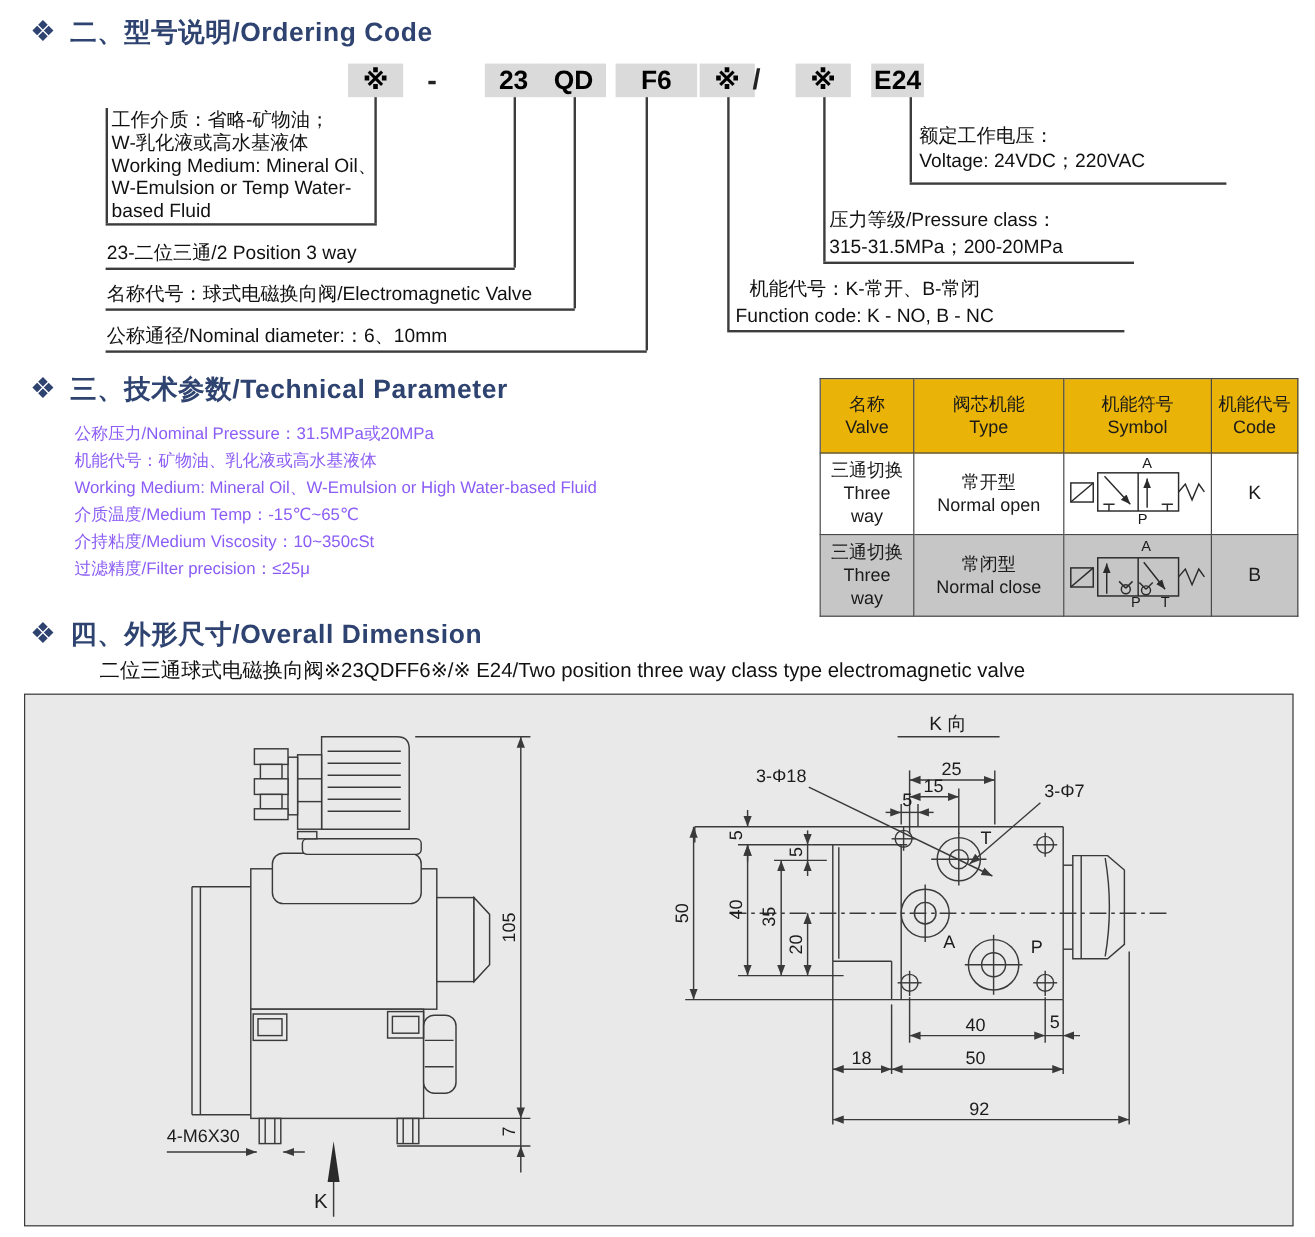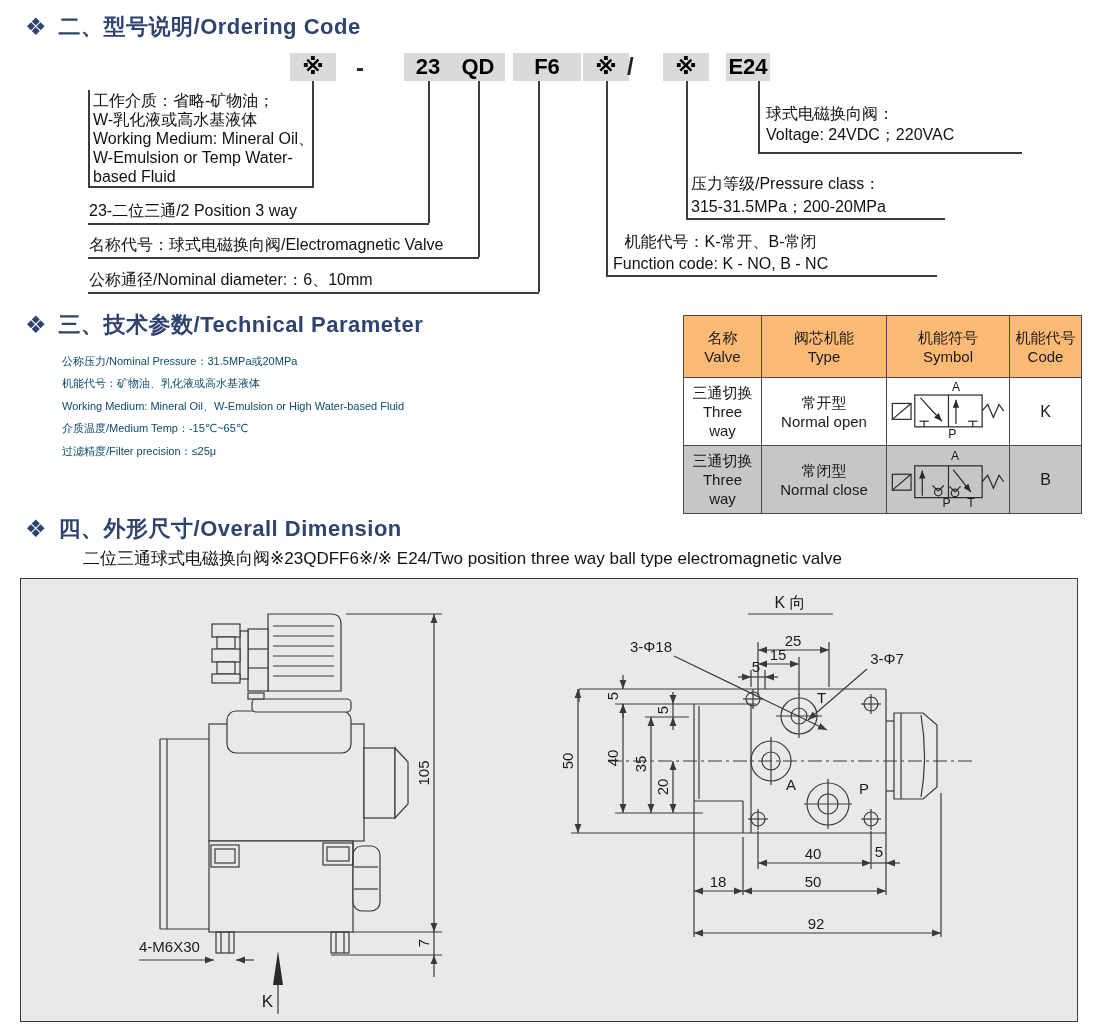--- a/index.html
+++ b/index.html
@@ -8,26 +8,26 @@
   .sec-head{position:absolute;display:flex;align-items:flex-start;gap:12px;color:#2e4370;}
   .sec-head .bullet{font-size:24px;line-height:26px;}
   .sec-head .t{font-size:22px;font-weight:bold;letter-spacing:.5px;line-height:26px;}
   .codebox{position:absolute;top:53px;height:28px;background:#dadada;color:#000;
            font-weight:bold;font-size:22px;text-align:center;line-height:28px;}
   .sep{position:absolute;font-weight:bold;font-size:24px;color:#222;}
   .vline{position:absolute;width:1.5px;background:#3c3c3c;}
   .hline{position:absolute;height:1.5px;background:#3c3c3c;}
   .ann{position:absolute;font-size:16px;color:#111;}
   .ann div{white-space:nowrap;}
-  .params{position:absolute;left:62px;top:350px;font-size:11px;line-height:22.4px;color:#0c4a6e;}
+  .params{position:absolute;left:62px;top:350px;font-size:14px;line-height:22.4px;color:#8b5cf6;}
   .params div{white-space:nowrap;}
   .ptable{position:absolute;left:683px;top:315px;border-collapse:collapse;table-layout:fixed;}
   .ptable th,.ptable td{border:1.4px solid #4a4a4a;text-align:center;vertical-align:middle;
         font-size:15px;line-height:19px;font-weight:normal;color:#1a1a1a;padding:2px;}
-  .ptable th{background:#fdba74;height:57px;}
+  .ptable th{background:#eab308;height:57px;}
   .ptable td{height:63px;}
   .row-b td{background:#c6c6c6;}
   .subtitle{position:absolute;left:83px;top:547px;font-size:17px;color:#111;white-space:nowrap;}
   .panel{position:absolute;left:20px;top:578px;width:1056px;height:442px;background:#e9e9e9;
          border:1.6px solid #3a3a3a;}
   .ln{stroke:#3a3a3a;stroke-width:1.2;fill:none;}
   .fz{stroke:#3a3a3a;stroke-width:1.2;fill:#e9e9e9;}
   .dtx{font-family:"Liberation Sans","DejaVu Sans",sans-serif;font-size:15px;fill:#1c1c1c;}
   .sym .ln{stroke:#2a2a2a;stroke-width:1.3;}
   .sym text{font-family:"Liberation Sans","DejaVu Sans",sans-serif;font-size:13px;fill:#1a1a1a;}
@@ -91,35 +91,36 @@
   </div>
   <div class="hline" style="left:606px;top:275px;width:331px;"></div>
 
   <div class="ann" style="left:691px;top:172px;line-height:23px;">
     <div>压力等级/Pressure class：</div>
     <div>315-31.5MPa；200-20MPa</div>
   </div>
   <div class="hline" style="left:686px;top:218px;width:259px;"></div>
 
   <div class="ann" style="left:766px;top:103px;line-height:21px;">
-    <div>球式电磁换向阀：</div>
+    <div>额定工作电压：</div>
     <div>Voltage: 24VDC；220VAC</div>
   </div>
   <div class="hline" style="left:758px;top:152px;width:264px;"></div>
 
   <div class="sec-head" style="left:25px;top:312px;">
     <span class="bullet">❖</span>
     <span class="t">三、技术参数/Technical Parameter</span>
   </div>
 
   <div class="params">
     <div>公称压力/Nominal Pressure：31.5MPa或20MPa</div>
     <div>机能代号：矿物油、乳化液或高水基液体</div>
     <div>Working Medium: Mineral Oil、W-Emulsion or High Water-based Fluid</div>
     <div>介质温度/Medium Temp：-15℃~65℃</div>
+    <div>介持粘度/Medium Viscosity：10~350cSt</div>
     <div>过滤精度/Filter precision：≤25μ</div>
   </div>
 
   <table class="ptable">
     <colgroup>
         <col style="width:78px">
         <col style="width:125px">
         <col style="width:123px">
         <col style="width:72px">
       </colgroup>
@@ -212,21 +213,21 @@
             <div style="font-size:16px;">B</div>
           </td>
     </tr>
   </tbody>
     </table>
 
   <div class="sec-head" style="left:25px;top:516px;">
     <span class="bullet">❖</span>
     <span class="t">四、外形尺寸/Overall Dimension</span>
   </div>
-  <div class="subtitle">二位三通球式电磁换向阀※23QDFF6※/※ E24/Two position three way ball type electromagnetic valve</div>
+  <div class="subtitle">二位三通球式电磁换向阀※23QDFF6※/※ E24/Two position three way class type electromagnetic valve</div>
 
   <div class="panel">
     <svg width="1056" height="442" viewBox="20 578 1056 442">
       <defs>
         <marker id="arw" viewBox="0 0 10 10" refX="9.5" refY="5" markerWidth="8" markerHeight="8" orient="auto-start-reverse">
           <path d="M0,1.4 L9.5,5 L0,8.6 Z" fill="#3a3a3a"></path>
         </marker>
       </defs>
 
       <g>

